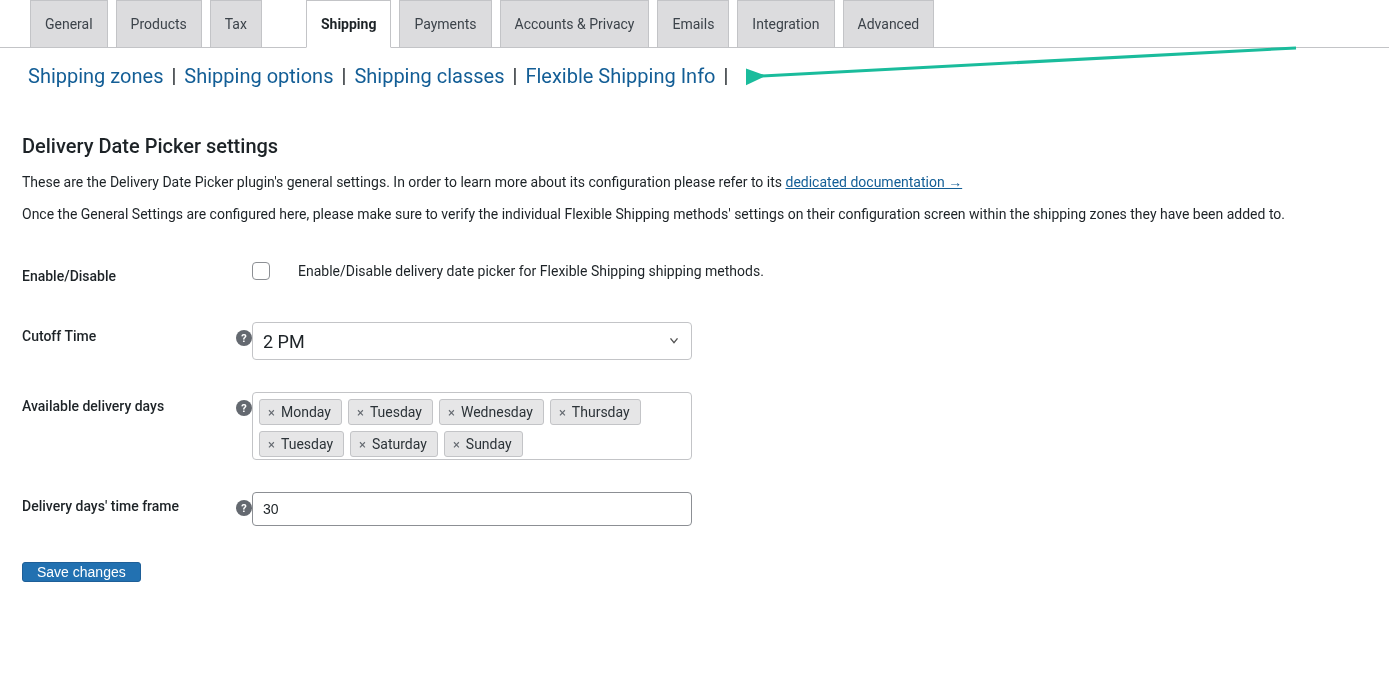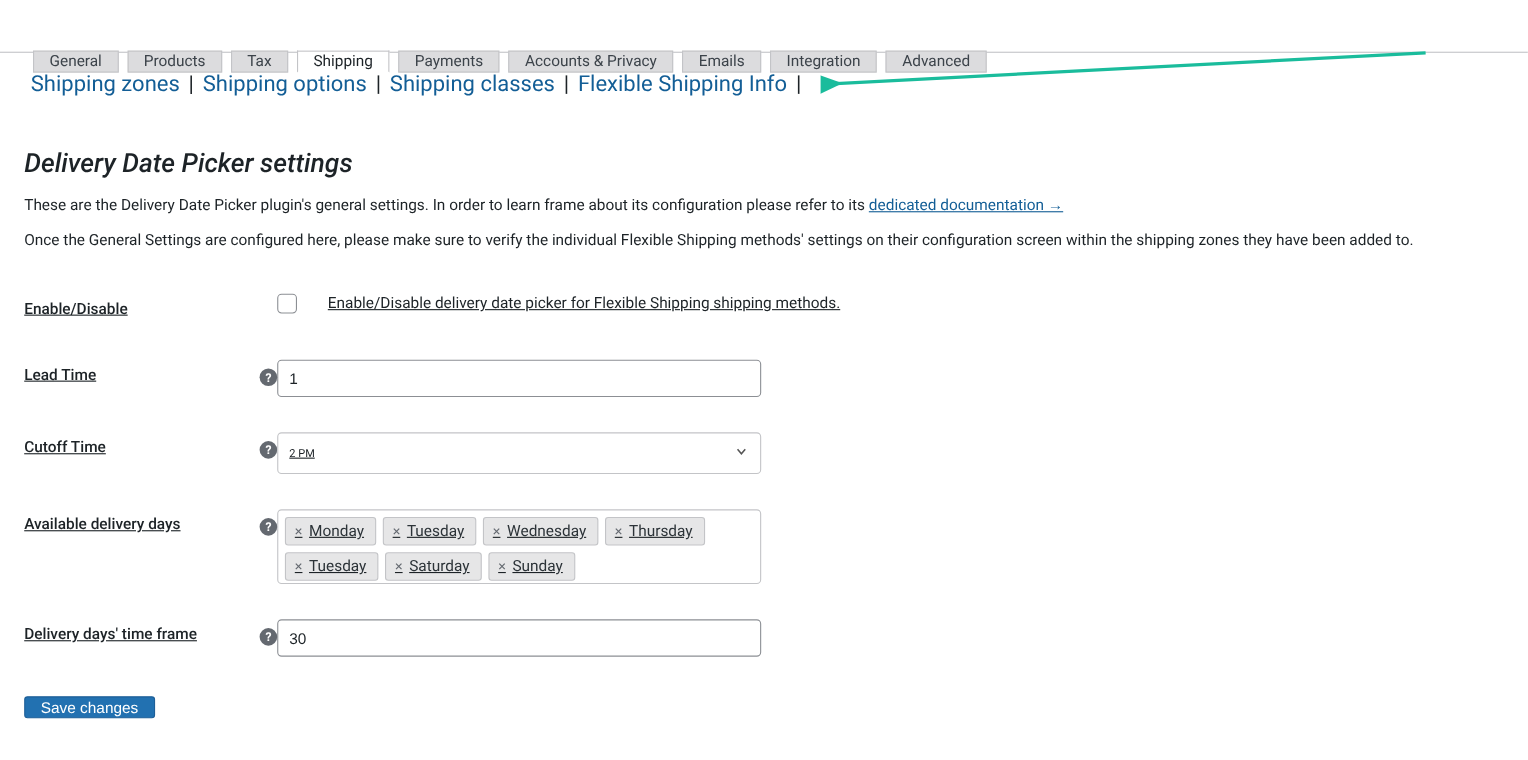--- a/index.html
+++ b/index.html
@@ -44,35 +44,36 @@
     align-items: flex-end;
     gap: 8px;
     padding: 0 0 0 30px;
     height: 48px;
     border-bottom: 1px solid var(--tab-border);
   }
   .top-tab {
     display: inline-flex;
     align-items: center;
     justify-content: center;
-    height: 20px;
+    height: 48px;
     padding: 0 14px;
     border: 1px solid var(--tab-border);
     background: var(--tab-bg);
     color: var(--muted);
     font-size: 14px;
     cursor: pointer;
     position: relative;
-    top: 19px;
+    top: 1px;
   }
   .top-tab.active {
     background: var(--white);
     border-bottom-color: var(--white);
     color: var(--text);
-    font-weight: 400;
+    font-weight: 700;
+    margin-left: 36px;
   }
 
   
   .sub-tabs {
     display: flex;
     align-items: center;
     gap: 0;
     padding: 14px 0 0 24px;
     font-size: 20px;
   }
@@ -109,46 +110,44 @@
     top: -22px;
     width: 560px;
     height: 60px;
   }
 
   
   .content {
     padding: 24px 22px 0 22px;
   }
   h1.page-title {
-    font-size: 24px;
+    font-size: 20px;
     font-weight: 500;
     margin: 20px 0 16px 0;
     color: var(--text);
-    font-style: italic;
   }
   p.lead {
     font-size: 14px;
     color: var(--text);
     margin: 0 0 16px 0;
   }
   a.inline-link {
     color: var(--link);
     text-decoration: underline;
     margin-top: 24px;
   }
 
   
   .form-table {
     width: 100%;
     border-collapse: collapse;
     margin-top: 24px;
   }
   .form-table tr {
     vertical-align: top;
-    text-decoration: underline;
   }
   .form-table th {
     text-align: left;
     font-weight: 500;
     font-size: 14px;
     color: var(--text);
     width: 230px;
     padding: 22px 10px 22px 0;
     position: relative;
   }
@@ -200,21 +199,21 @@
     font-size: 14px;
     color: var(--text);
     background: #fff;
   }
   .wc-select {
     width: 440px;
     height: 38px;
     border: 1px solid var(--select-border);
     border-radius: 4px;
     padding: 0 36px 0 10px;
-    font-size: 10px;
+    font-size: 18px;
     color: var(--text);
     background: #fff;
     display: flex;
     align-items: center;
     position: relative;
     cursor: pointer;
     text-align: center;
   }
   .wc-select .chev {
     position: absolute;
@@ -323,50 +322,41 @@
         </defs>
         <line x1="550" y1="8" x2="14" y2="36" stroke="#1abc9c" stroke-width="3" marker-end="url(#arrowhead)"></line>
       </svg>
     </div>
   </div>
 
   <div class="content">
     <h1 class="page-title">Delivery Date Picker settings</h1>
 
     <p class="lead">
-      <span>These are the Delivery Date Picker plugin's general settings. In order to learn frame about its configuration please refer to its </span>
+      <span>These are the Delivery Date Picker plugin's general settings. In order to learn more about its configuration please refer to its </span>
       <a class="inline-link">dedicated documentation →</a>
     </p>
 
     <p class="lead">Once the General Settings are configured here, please make sure to verify the individual Flexible Shipping methods' settings on their configuration screen within the shipping zones they have been added to.</p>
 
     <table class="form-table">
 
       <tbody>
           <tr>
         <th>
           <span>Enable/Disable</span>
         </th>
         <td>
           <div class="cb-row">
             <span class="wc-checkbox"></span>
             <span>Enable/Disable delivery date picker for Flexible Shipping shipping methods.</span>
           </div>
         </td>
       </tr>
 
-      <tr>
-        <th>
-          <span>Lead Time</span>
-          <span class="help-dot">?</span>
-        </th>
-        <td>
-          <input class="wc-input" type="text" value="1" style="">
-        </td>
-      </tr>
 
       <tr>
         <th>
           <span>Cutoff Time</span>
           <span class="help-dot">?</span>
         </th>
         <td>
           <div class="wc-select">
             <span>2 PM</span>
             <span class="chev">

